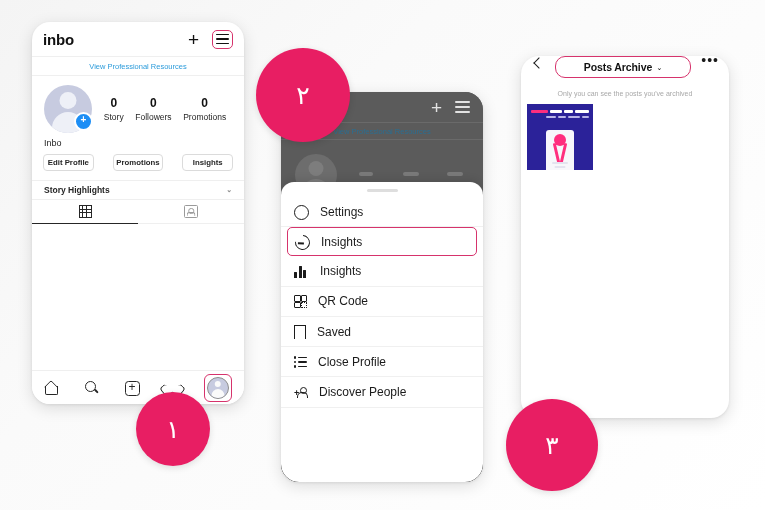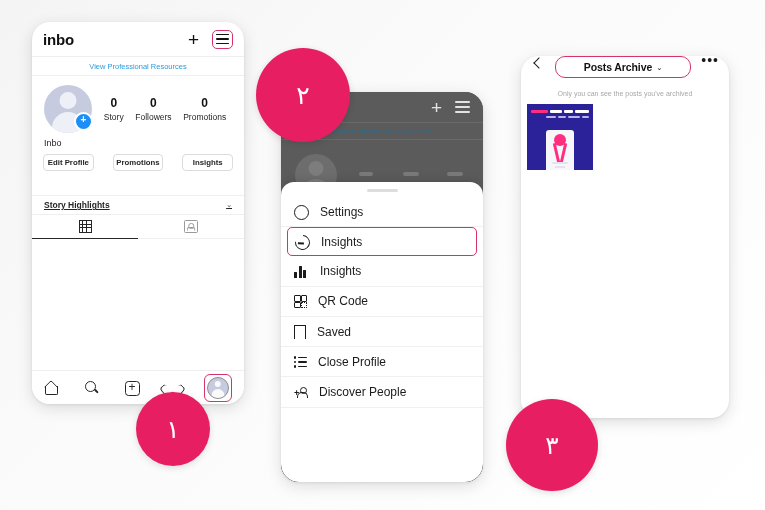--- a/index.html
+++ b/index.html
@@ -124,27 +124,27 @@
     font-size: 9px; color: #262626; padding: 3px 12px 6px 12px; font-weight: 500;
   }
   .p1-actions { display: flex; gap: 19px; padding: 0 11px; }
   .p1-actions button {
     flex: 1; height: 17px;
     font-size: 7.8px; color: #262626;
     background: #fff; border: 1px solid #dbdbdb; border-radius: 4px;
     font-family: inherit; font-weight: 600; cursor: pointer; padding: 0;
   }
   .p1-highlights {
-    margin-top: 24px;
+    margin-top: 9px;
     border-top: 1px solid #efefef;
     border-bottom: 1px solid #efefef;
     height: 18px;
     display: flex; align-items: center; justify-content: space-between;
     padding: 0 12px;
-    font-size: 8.5px; font-weight: 600; color: #262626; text-decoration: underline;
+    font-size: 8.5px; font-weight: 600; color: #262626;
   }
   .chev-sm { font-size: 7px; color: #8e8e8e; }
   .p1-tabs { display: flex; height: 23px; border-bottom: 1px solid #efefef; }
   .p1-tab { flex: 1; display:flex; align-items:center; justify-content:center; position: relative; }
   .p1-tab.active::after {
     content:''; position:absolute; left: 0; right:0; bottom: -1px; height: 1.4px; background:#262626;
   }
   .grid-ic {
     width: 11px; height: 11px; border: 1.3px solid #262626;
     display: grid; grid-template-columns: 1fr 1fr 1fr; grid-template-rows: 1fr 1fr 1fr;

